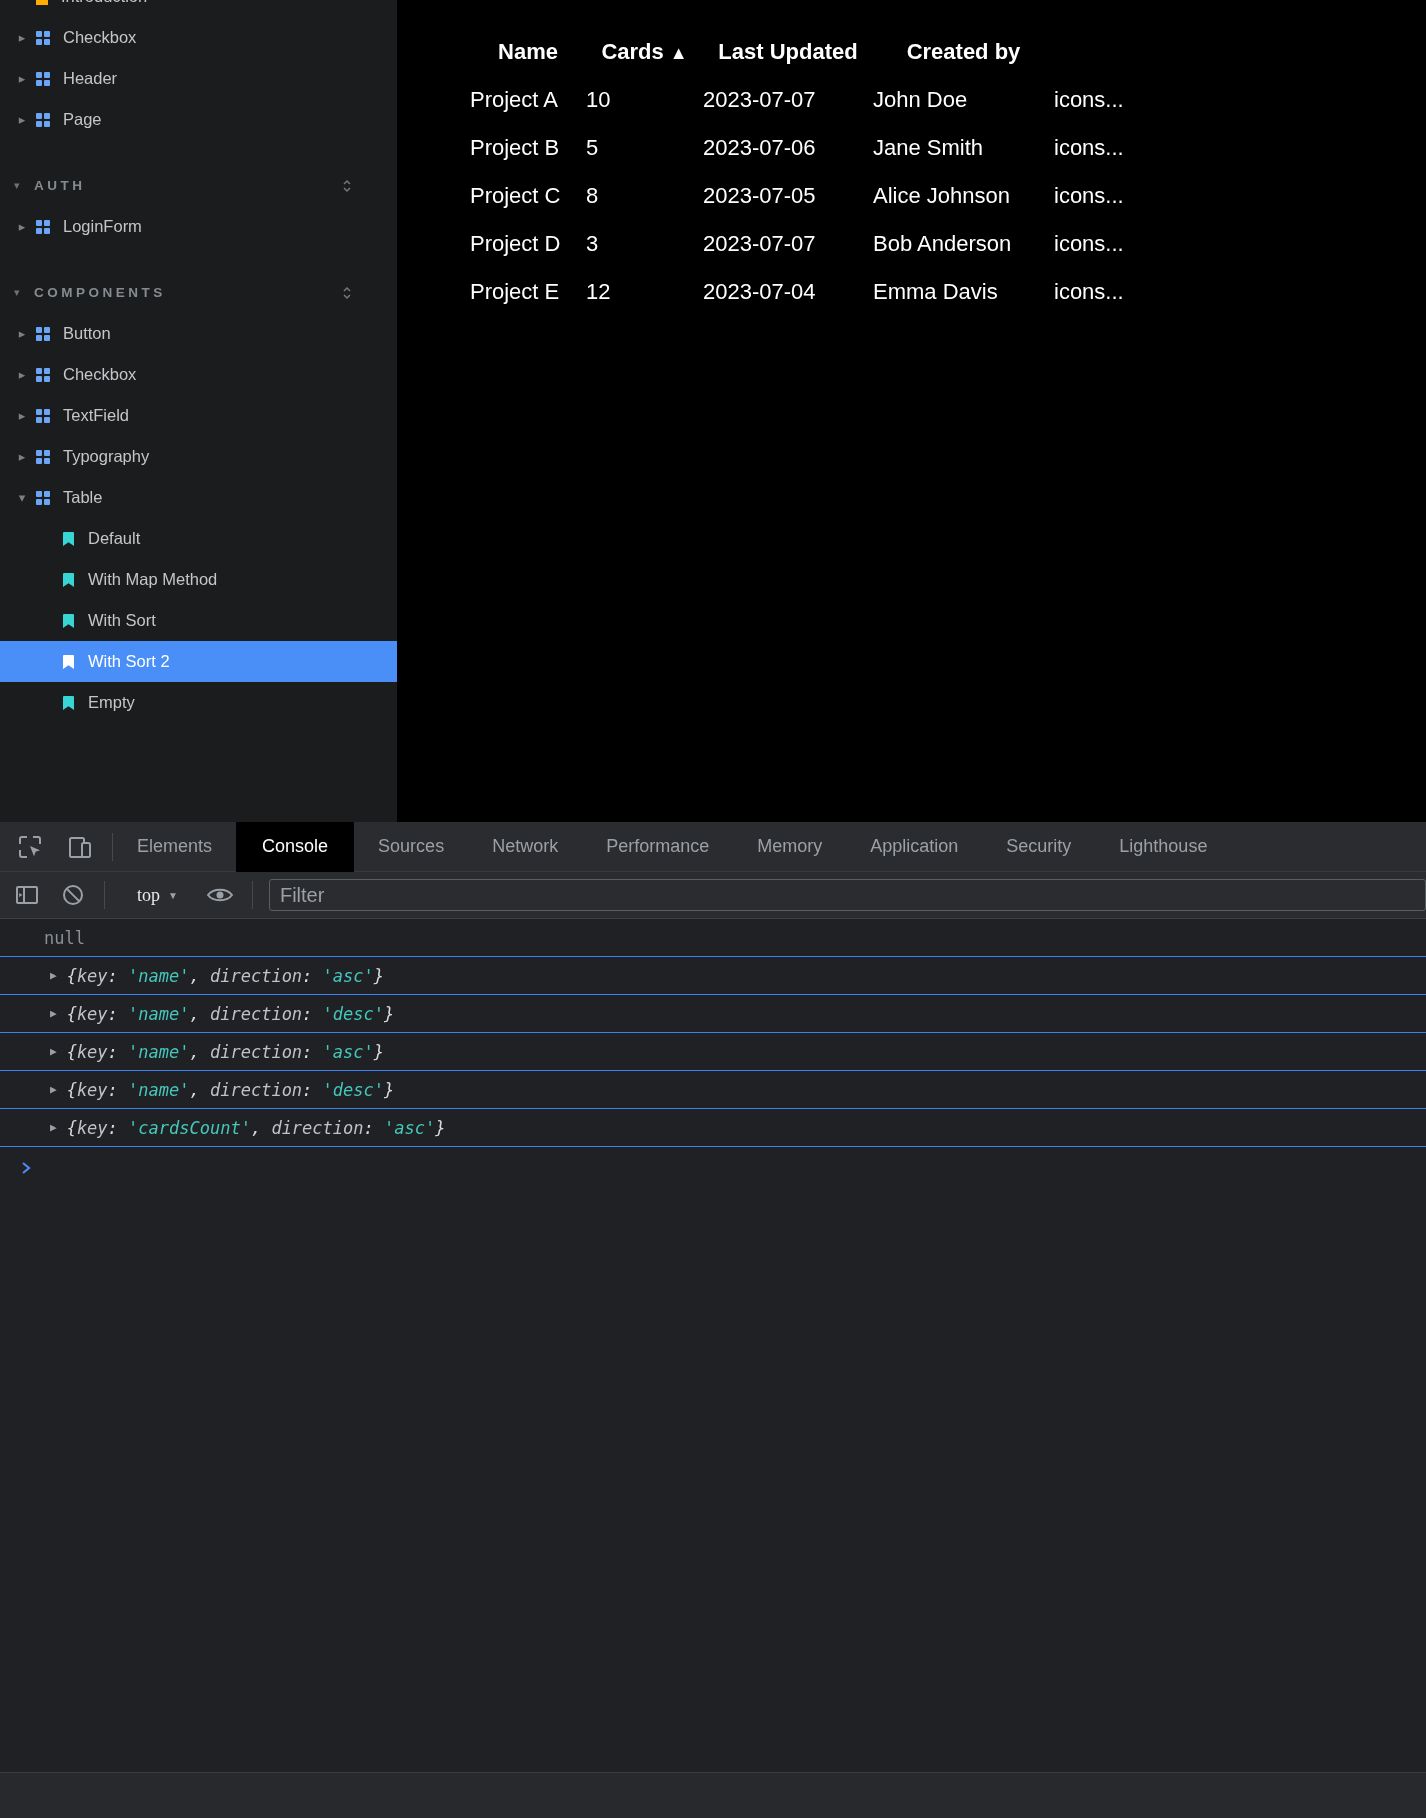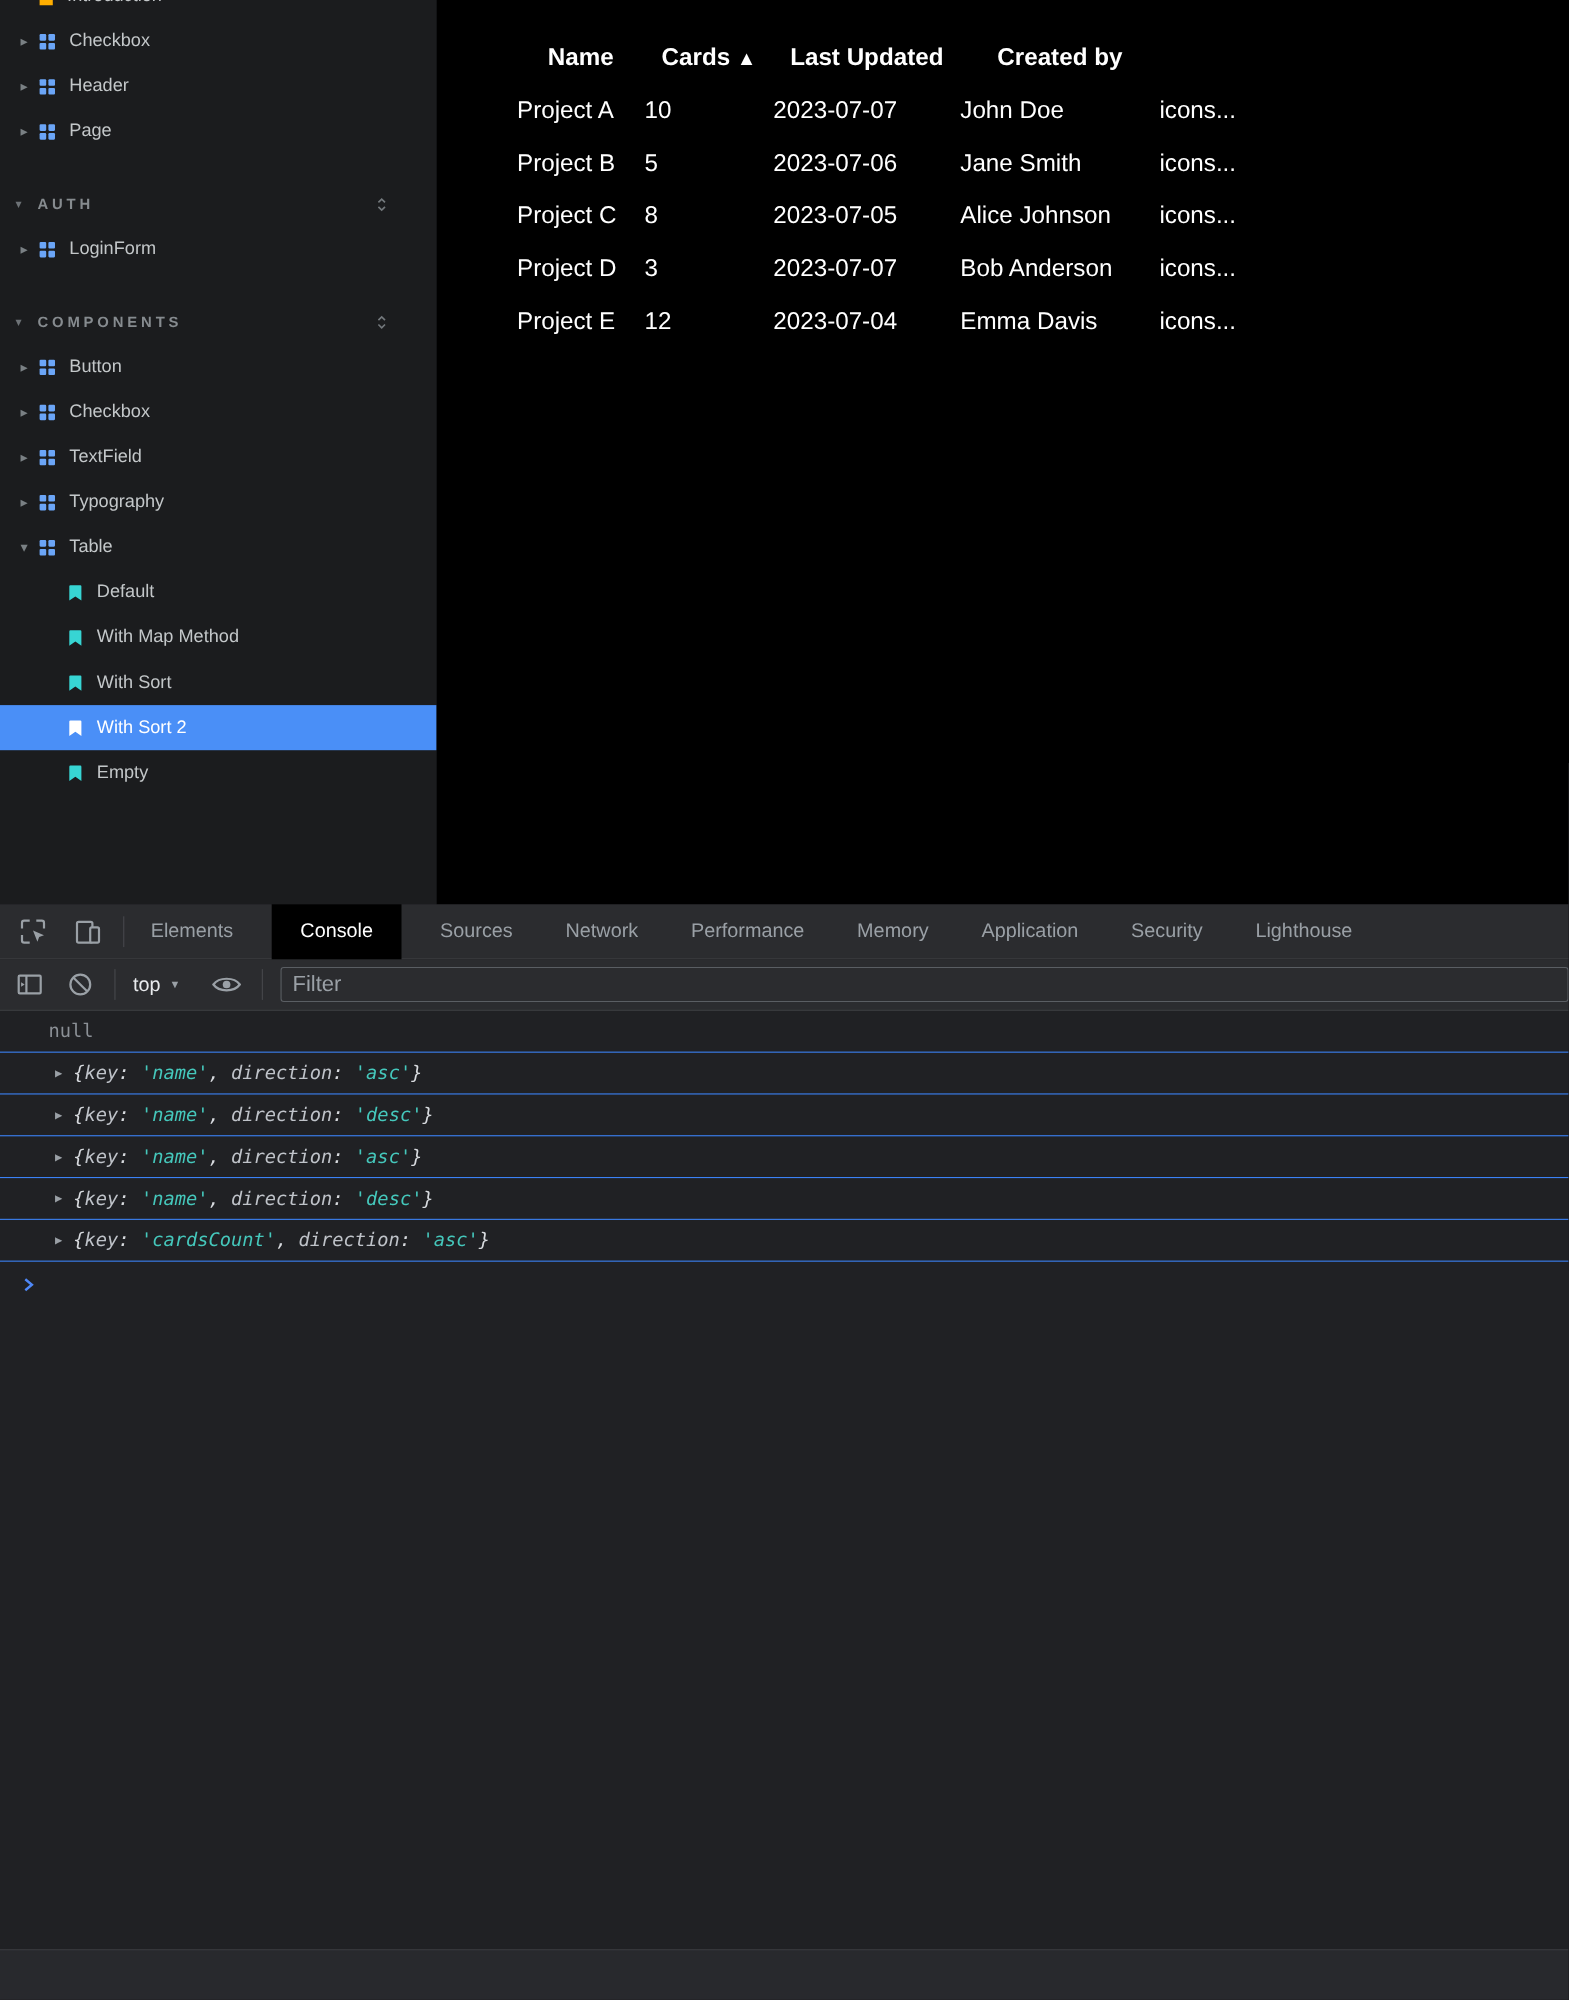--- a/index.html
+++ b/index.html
@@ -35,26 +35,26 @@
 
   
   .tabbar { height:50px; background:#2b2c2f; display:flex; align-items:center;
             border-bottom:1px solid #38393c; }
   .tb-icons { display:flex; align-items:center; padding-left:16px; gap:22px; }
   .vsep { width:1px; height:28px; background:#46484c; margin:0 0 0 18px; flex-shrink:0; }
   .tabs-wrap { display:flex; align-items:center; width:1240px; overflow:hidden; height:50px; }
   .tab { padding:0 24px; font-size:18px; color:#9aa0a6; white-space:nowrap;
          height:50px; display:flex; align-items:center; cursor:pointer; }
   .tab.active { background:#000; color:#fff; height:58px; border-radius:4px;
-                margin:0 11px; padding:12px 26px; }
+                margin:0 0; padding:12px 26px; }
 
   .dtoolbar { height:47px; background:#2b2c2f; display:flex; align-items:center;
               border-bottom:1px solid #3c4043; padding-left:14px; }
   .dtoolbar .ticon { display:flex; align-items:center; cursor:pointer; }
-  .ctx { display:flex; align-items:center; gap:8px; margin-left:16px; cursor:pointer; }
+  .ctx { display:flex; align-items:center; gap:8px; margin-left:32px; cursor:pointer;font-family:Liberation Serif, serif; }
   .ctx-label { color:#e8eaed; font-size:18px; font-weight:500; }
   .caret { color:#9aa0a6; font-size:10px; }
   .eye { margin-left:28px; }
   .filter-wrap { flex:1; margin-left:16px; margin-right:0; }
   .filter-input { width:100%; height:32px; background:#2b2c2f; border:1px solid #5a5e63;
                   border-radius:3px; color:#e8eaed; font-size:20px; padding:0 10px;
                   font-family:"Liberation Sans", sans-serif; outline:none; }
   .filter-input::placeholder { color:#9aa0a6; }
 
   .console-area { height:853px; background:#202124;

